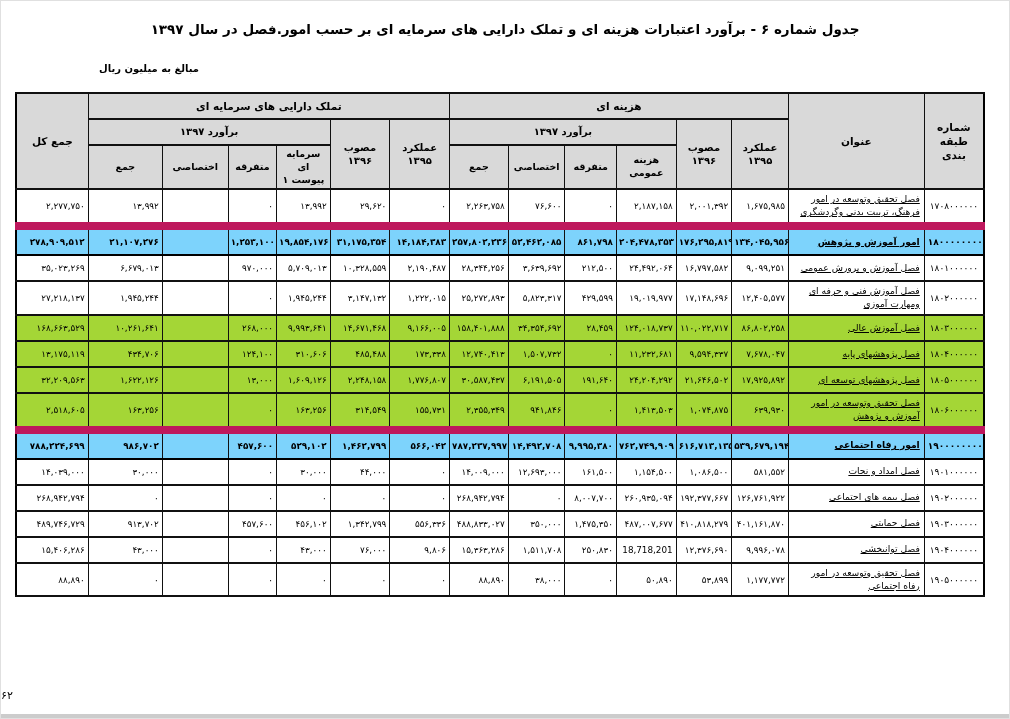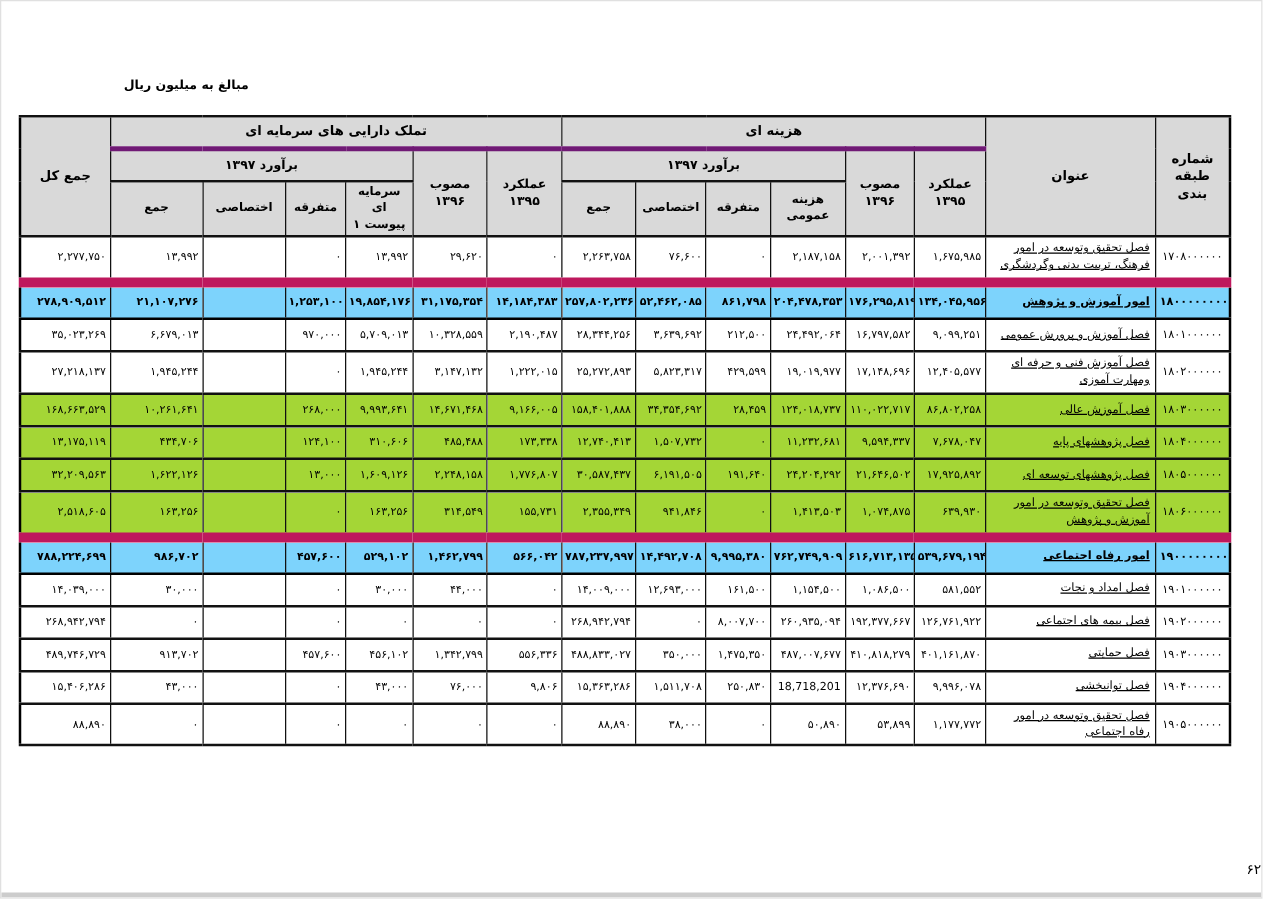--- a/index.html
+++ b/index.html
@@ -25,46 +25,47 @@
     border-top:2px solid #111;border-bottom:2px solid #111;
     padding:2px 3px;box-sizing:border-box;overflow:hidden;
   }
   thead th{
     background:#d9d9d9;font-weight:bold;text-align:center;vertical-align:middle;
     font-size:10px;line-height:1.35;
   }
   thead tr.r1 th{height:26px;font-size:10.5px;}
   thead tr.r2 th{height:26px;}
   thead tr.r3 th{height:44px;font-size:9.5px;}
-  thead th.big{border-bottom:4px solid #701a75;}
+  thead th.big{border-bottom:1px solid #701a75;}
   tbody td{background:#fff;vertical-align:middle;}
   tbody td.num{
     direction:ltr;text-align:right;font-size:8.8px;padding:7px 3px 7px 2px;white-space:nowrap;
   }
   tbody td.ttl{
     text-align:right;font-size:9.2px;line-height:1.4;padding:3px 4px;text-decoration:underline;
   }
   tbody td.code{
     text-align:center;font-size:9px;letter-spacing:0.3px;white-space:nowrap;direction:ltr;
   }
   tbody tr.sec td{background:#7dd3fc;font-weight:bold;border-top:8px solid #be185d;border-bottom:2px solid #000;}
   tbody tr.grn td{background:#a4d636;}
   .page-number{
-    position:absolute;bottom:16px;left:0;width:100%;text-align:right;
+    position:absolute;bottom:16px;left:0;width:100%;text-align:left;
     font-size:11px;direction:rtl;
   }
   .bottom-strip{
     position:absolute;bottom:0;left:0;width:100%;height:4px;background:#cccccc;
   }
 </style>
 </head>
 <body>
 
 <div class="page">
 
+  <div class="doc-title">جدول شماره ۶ - برآورد اعتبارات هزینه ای و تملک دارایی های سرمایه ای بر حسب امور.فصل  در سال ۱۳۹۷</div>
 
   <div class="unit-note">مبالغ به میلیون ریال</div>
 
   <table class="budget">
     <colgroup>
       <col style="width:58px">
         <col style="width:132px">
       <col style="width:55px">
         <col style="width:54px">
         <col style="width:58px">

